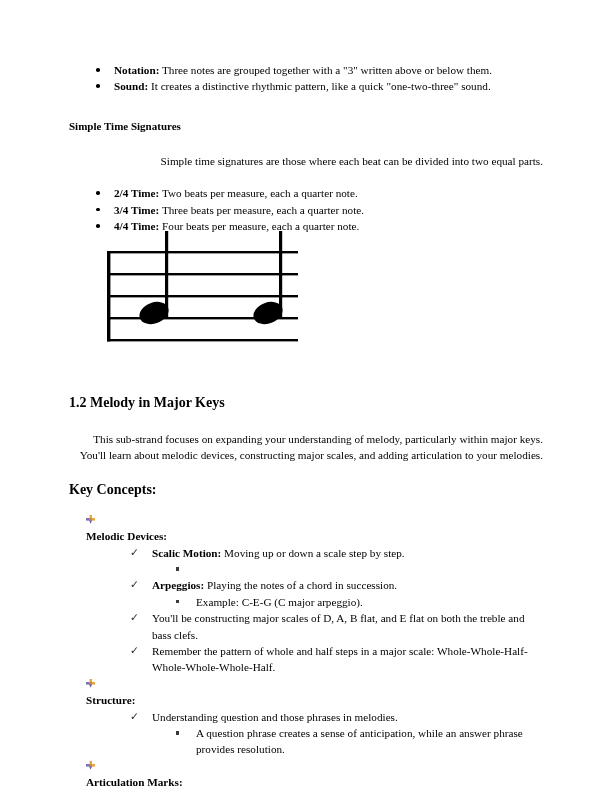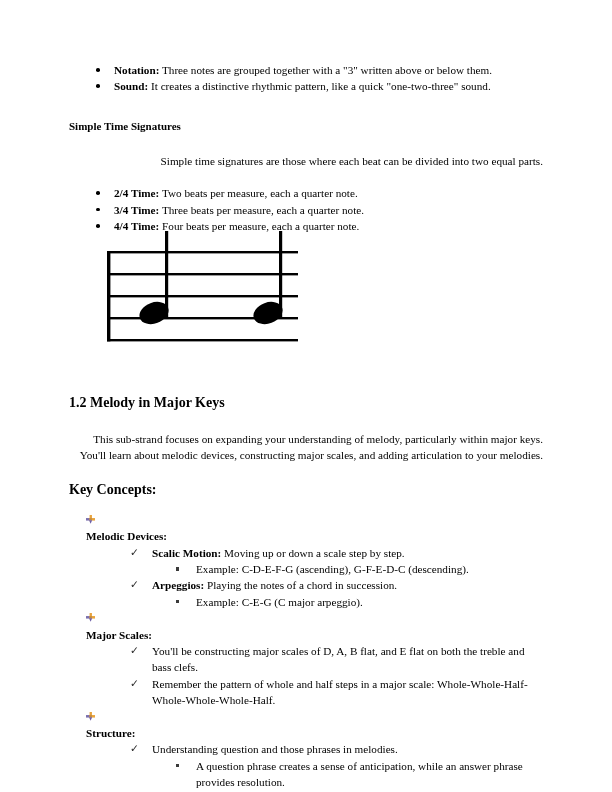--- a/index.html
+++ b/index.html
@@ -219,45 +219,32 @@
         <span class="row-text b">Melodic Devices:</span>
       </div>
 
       <div class="row lvlB">
         <span class="marker">✓</span>
         <span class="row-text"><span class="b">Scalic Motion:</span><span> Moving up or down a scale step by step.</span></span>
       </div>
 
       <div class="row lvlC">
         <span class="marker"><span class="sq"></span></span>
-        <span class="row-text">Example: C-D-E-F-G (ascending), G-F-E-D-C (descending).</span>
       </div>
 
       <div class="row lvlB">
         <span class="marker">✓</span>
         <span class="row-text"><span class="b">Arpeggios:</span><span> Playing the notes of a chord in succession.</span></span>
       </div>
 
       <div class="row lvlC">
         <span class="marker"><span class="sq"></span></span>
         <span class="row-text">Example: C-E-G (C major arpeggio).</span>
       </div>
 
-      <div class="row lvlA">
-        <span class="marker">
-          <svg class="arrow-bullet" viewBox="0 0 10 10">
-            <rect x="4" y="0" width="2.6" height="4" fill="#e8a33d"></rect>
-            <rect x="0" y="3.4" width="4.2" height="2.8" fill="#7a6fae"></rect>
-            <rect x="6.2" y="3.4" width="3.8" height="2.8" fill="#e8a33d"></rect>
-            <rect x="3.6" y="3.4" width="3" height="2.8" fill="#c08a3e"></rect>
-            <path d="M3.4 5.8 L6.8 5.8 L5.1 9.6 Z" fill="#6d5fa8"></path>
-          </svg>
-        </span>
-        <span class="row-text b">Major Scales:</span>
-      </div>
 
       <div class="row lvlB">
         <span class="marker">✓</span>
         <span class="row-text">You'll be constructing major scales of D, A, B flat, and E flat on both the treble and bass clefs.</span>
       </div>
 
       <div class="row lvlB">
         <span class="marker">✓</span>
         <span class="row-text">Remember the pattern of whole and half steps in a major scale: Whole-Whole-Half-Whole-Whole-Whole-Half.</span>
       </div>

